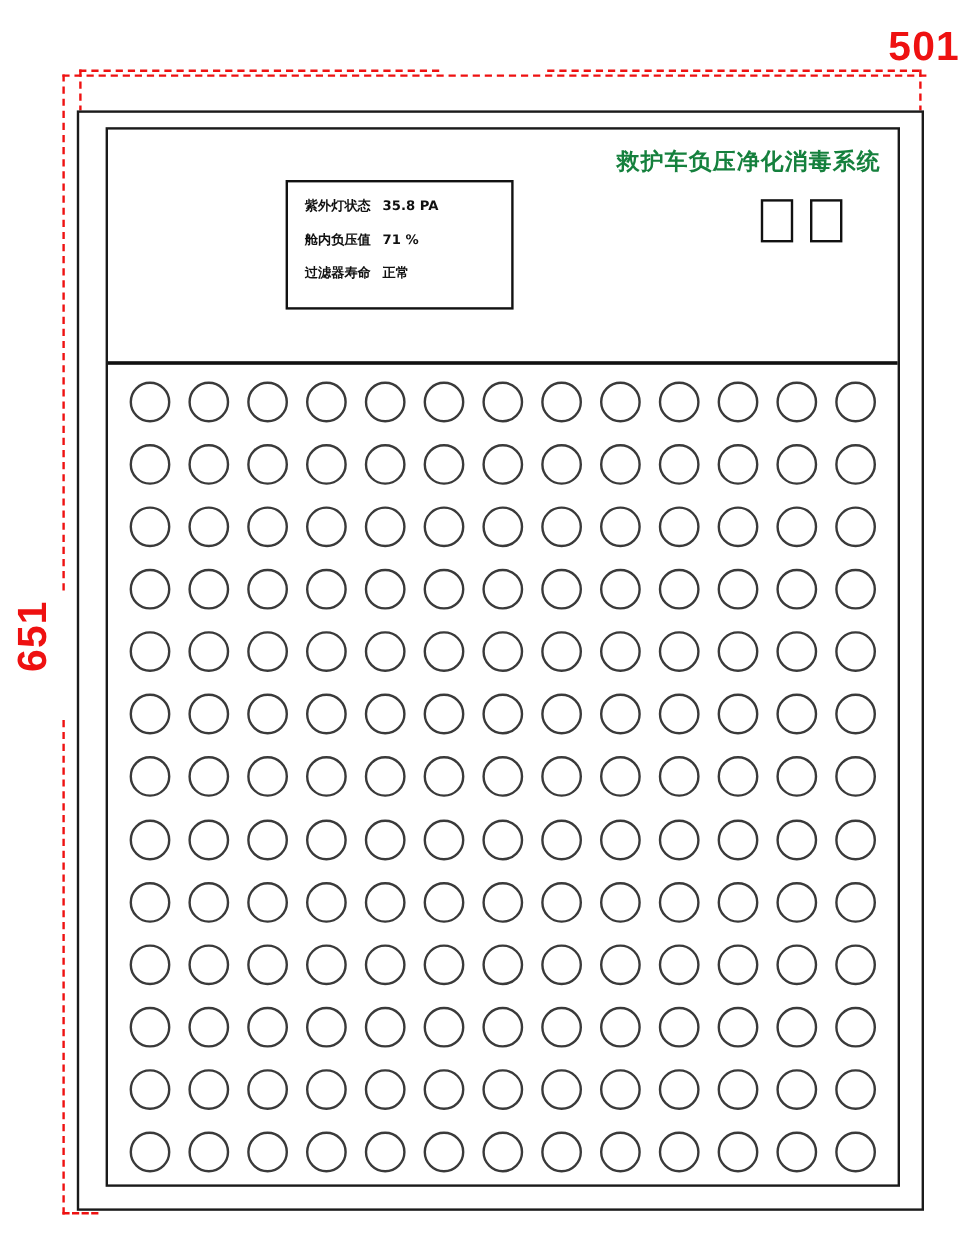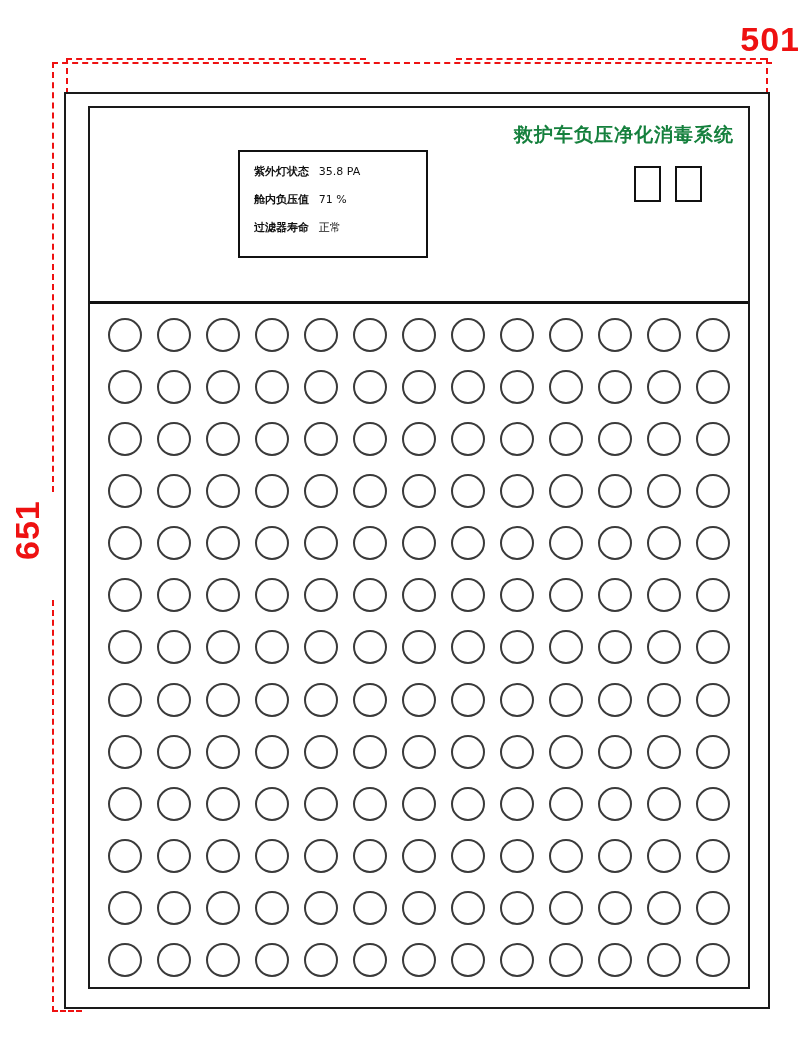--- a/index.html
+++ b/index.html
@@ -114,21 +114,21 @@
   .status-row {
     font-size: 11px;
     color: #111111;
     font-family: "DejaVu Sans", sans-serif;
     margin-bottom: 13px;
     white-space: nowrap;
     font-weight: bold;
   }
   .status-row .val {
     margin-left: 6px;
-    font-weight: normal;
+    font-weight: bold;
   }
 
   #button-group {
     position: absolute;
     right: 46px;
     top: 58px;
     display: flex;
     gap: 14px;
   }
   .panel-btn {

